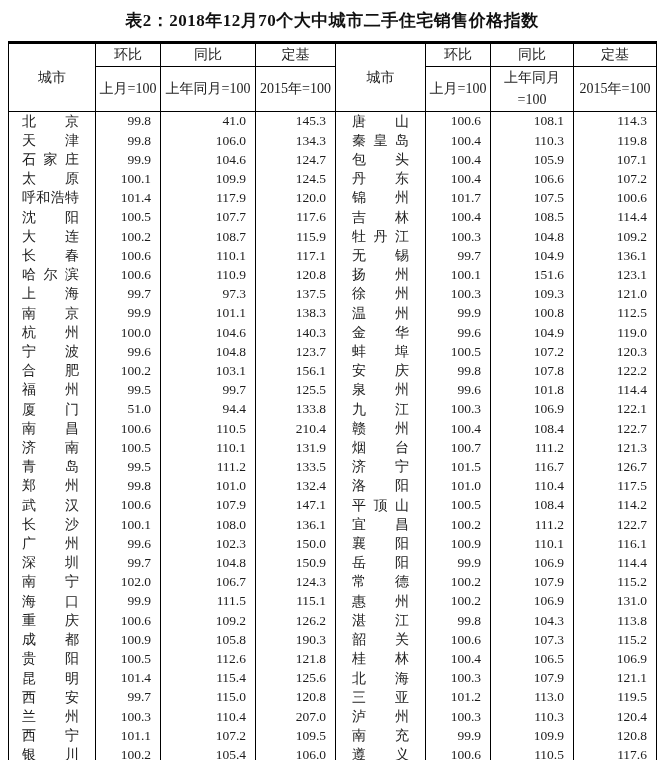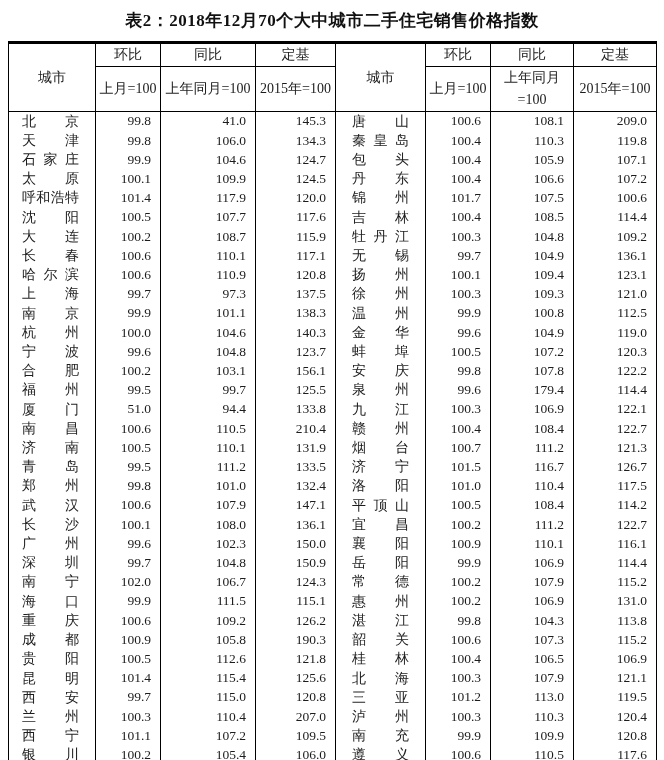--- a/index.html
+++ b/index.html
@@ -88,21 +88,21 @@
     </thead>
     <tbody id="table-body">
         <tr>
           <td class="city city"><span class="city-name">北京</span></td>
           <td class="num">99.8</td>
           <td class="num">41.0</td>
           <td class="num">145.3</td>
           <td class="city city-r"><span class="city-name">唐山</span></td>
           <td class="num">100.6</td>
           <td class="num">108.1</td>
-          <td class="num">209.0</td>
+          <td class="num">114.3</td>
         </tr>
         <tr>
           <td class="city city"><span class="city-name">天津</span></td>
           <td class="num">99.8</td>
           <td class="num">106.0</td>
           <td class="num">134.3</td>
           <td class="city city-r"><span class="city-name">秦皇岛</span></td>
           <td class="num">100.4</td>
           <td class="num">110.3</td>
           <td class="num">119.8</td>
@@ -167,21 +167,21 @@
           <td class="num">104.9</td>
           <td class="num">136.1</td>
         </tr>
         <tr>
           <td class="city city"><span class="city-name">哈尔滨</span></td>
           <td class="num">100.6</td>
           <td class="num">110.9</td>
           <td class="num">120.8</td>
           <td class="city city-r"><span class="city-name">扬州</span></td>
           <td class="num">100.1</td>
-          <td class="num">109.4</td>
+          <td class="num">151.6</td>
           <td class="num">123.1</td>
         </tr>
         <tr>
           <td class="city city"><span class="city-name">上海</span></td>
           <td class="num">99.7</td>
           <td class="num">97.3</td>
           <td class="num">137.5</td>
           <td class="city city-r"><span class="city-name">徐州</span></td>
           <td class="num">100.3</td>
           <td class="num">109.3</td>
@@ -227,21 +227,21 @@
           <td class="num">107.8</td>
           <td class="num">122.2</td>
         </tr>
         <tr>
           <td class="city city"><span class="city-name">福州</span></td>
           <td class="num">99.5</td>
           <td class="num">99.7</td>
           <td class="num">125.5</td>
           <td class="city city-r"><span class="city-name">泉州</span></td>
           <td class="num">99.6</td>
-          <td class="num">179.4</td>
+          <td class="num">101.8</td>
           <td class="num">114.4</td>
         </tr>
         <tr>
           <td class="city city"><span class="city-name">厦门</span></td>
           <td class="num">51.0</td>
           <td class="num">94.4</td>
           <td class="num">133.8</td>
           <td class="city city-r"><span class="city-name">九江</span></td>
           <td class="num">100.3</td>
           <td class="num">106.9</td>

